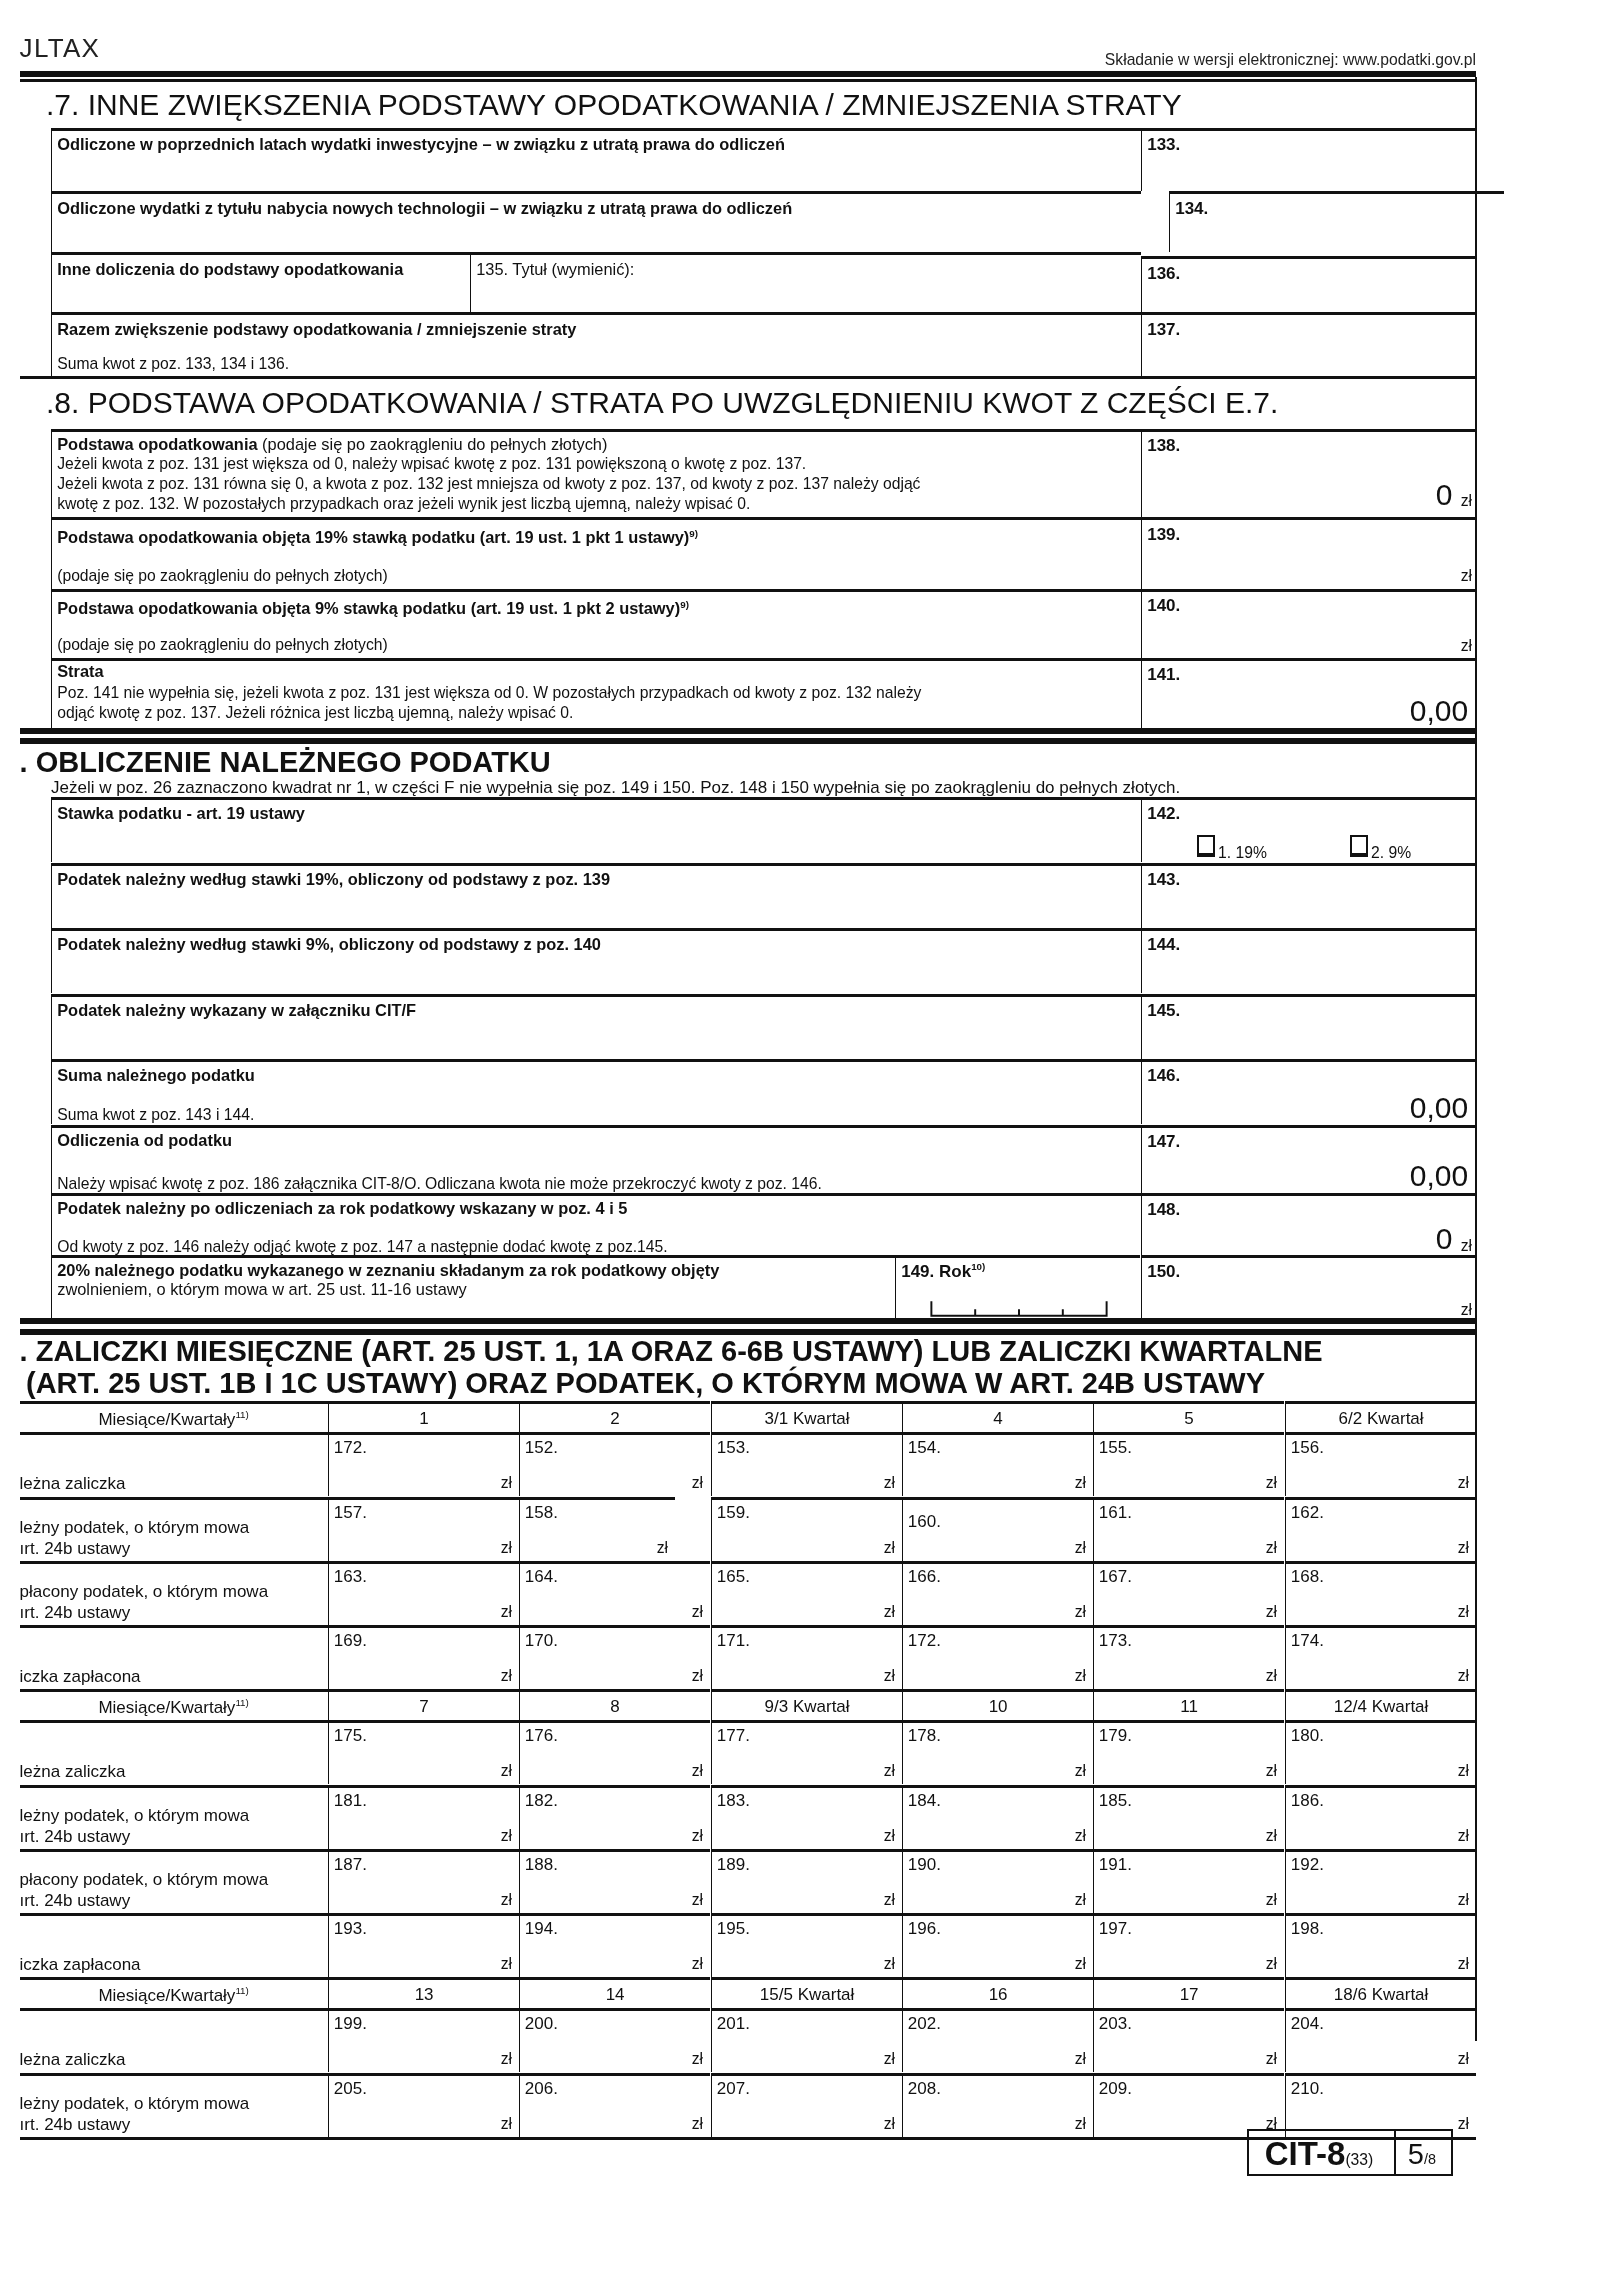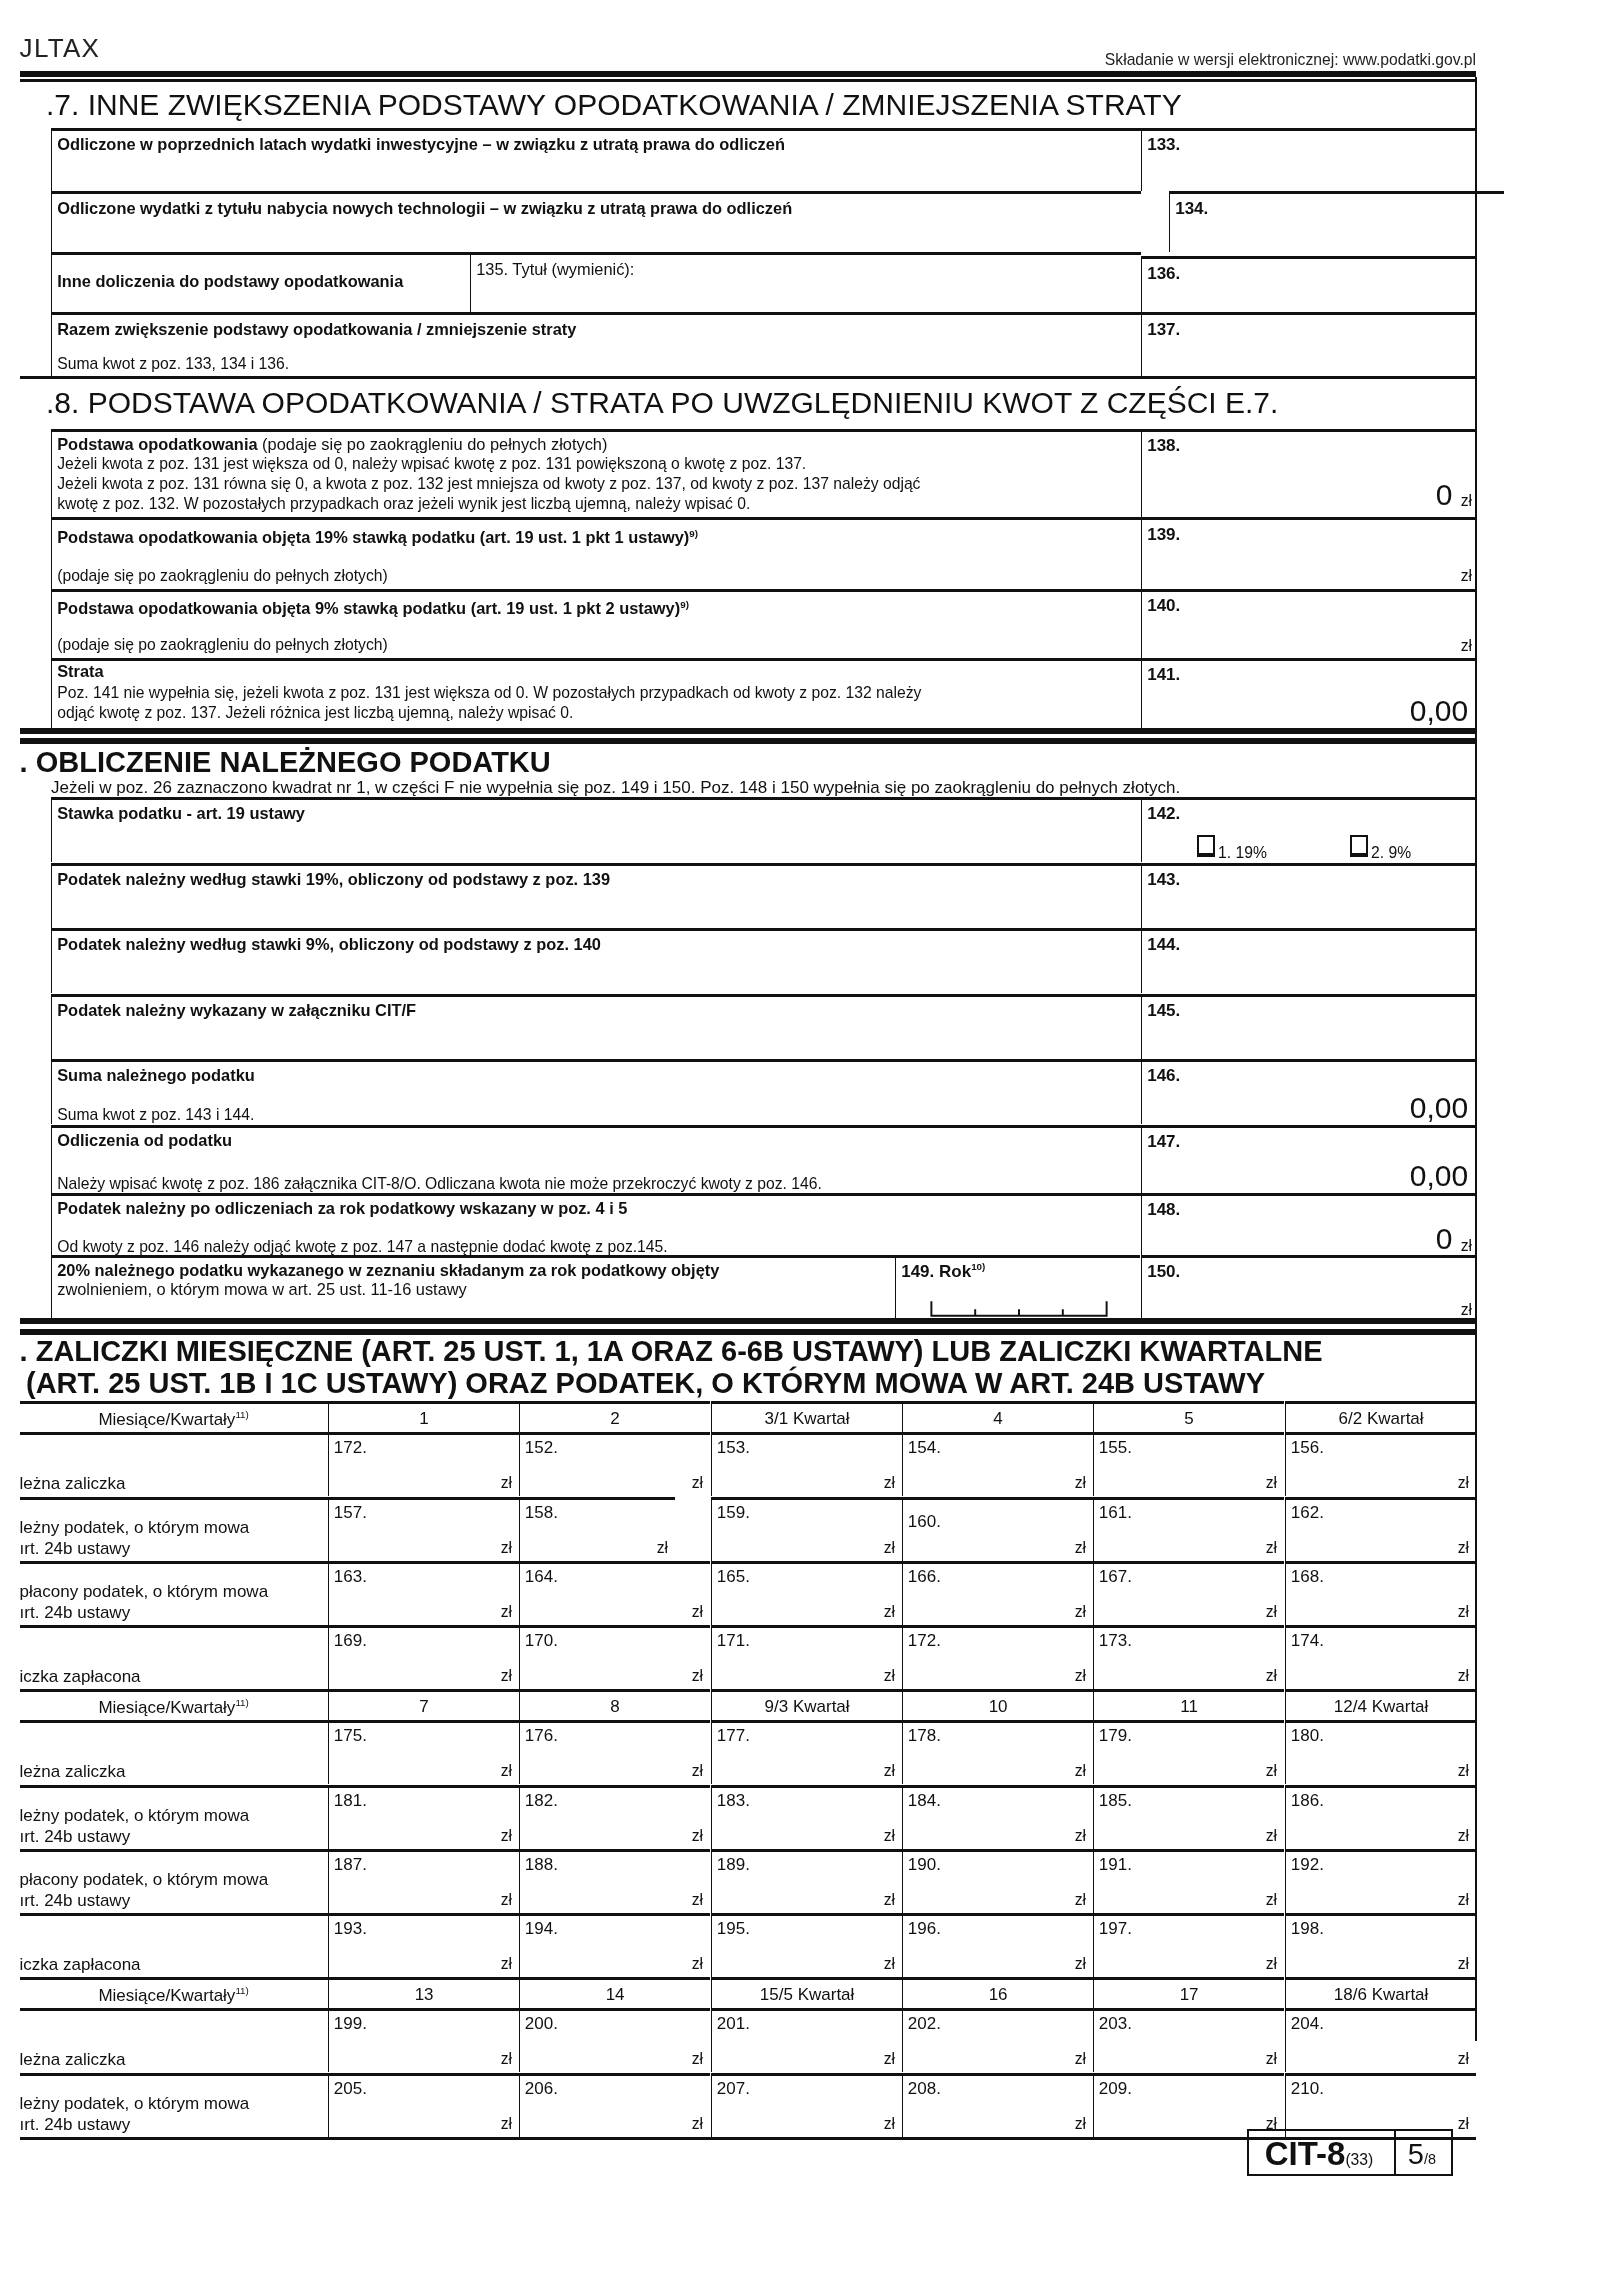--- a/index.html
+++ b/index.html
@@ -46,21 +46,21 @@
   </div>
 
   <div class="cell" style="left:51px;top:191px;width:1090px;height:61px;">
     <div class="lbl" style="left:5.2px;top:5.2px;font-weight:bold;">Odliczone wydatki z tytułu nabycia nowych technologii – w związku z utratą prawa do odliczeń</div>
   </div>
   <div class="cell" style="left:1141px;top:191px;width:335px;height:61px;margin-left:28px;">
     <div class="num" style="left:5.2px;top:5.2px;">134.</div>
   </div>
 
   <div class="cell" style="left:51px;top:252px;width:419px;height:60px;">
-    <div class="lbl" style="left:5.2px;top:5.2px;font-weight:bold;margin-top:12px;">Inne doliczenia do podstawy opodatkowania</div>
+    <div class="lbl" style="left:5.2px;top:5.2px;font-weight:bold;">Inne doliczenia do podstawy opodatkowania</div>
   </div>
   <div class="cell" style="left:470px;top:252px;width:671px;height:60px;">
     <div class="lbl" style="left:5.2px;top:5.2px;">135. Tytuł (wymienić):</div>
   </div>
   <div class="cell" style="left:1141px;top:256px;width:335px;height:60px;">
     <div class="num" style="left:5.2px;top:5.2px;">136.</div>
   </div>
 
   <div class="cell" style="left:51px;top:312px;width:1090px;height:64px;">
     <div class="lbl" style="left:5.2px;top:5.2px;font-weight:bold;">Razem zwiększenie podstawy opodatkowania / zmniejszenie straty</div>

